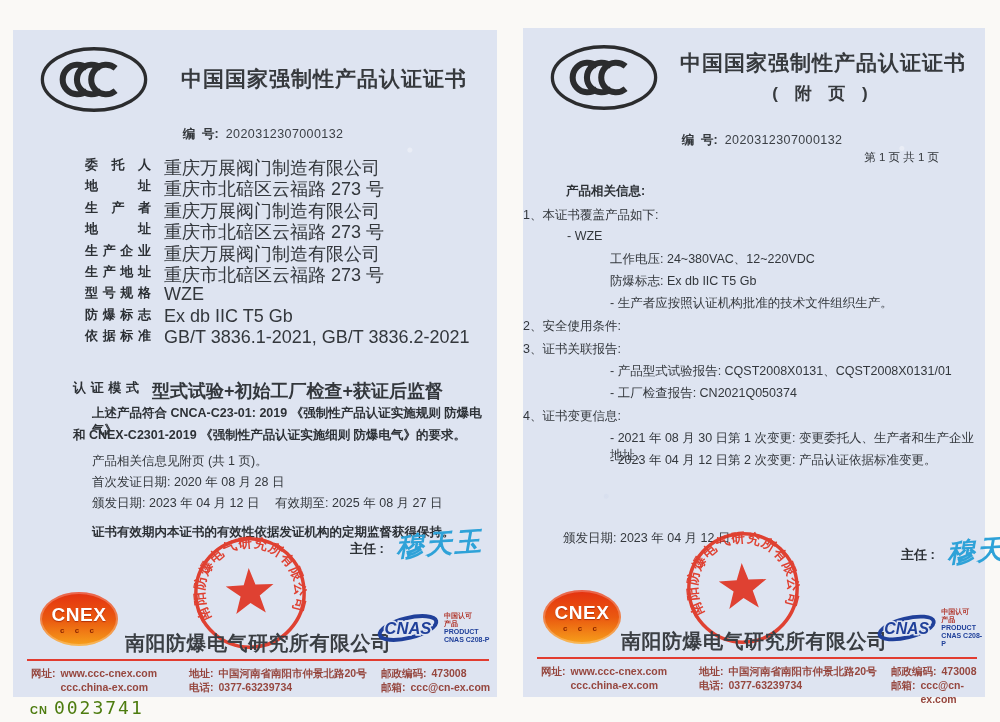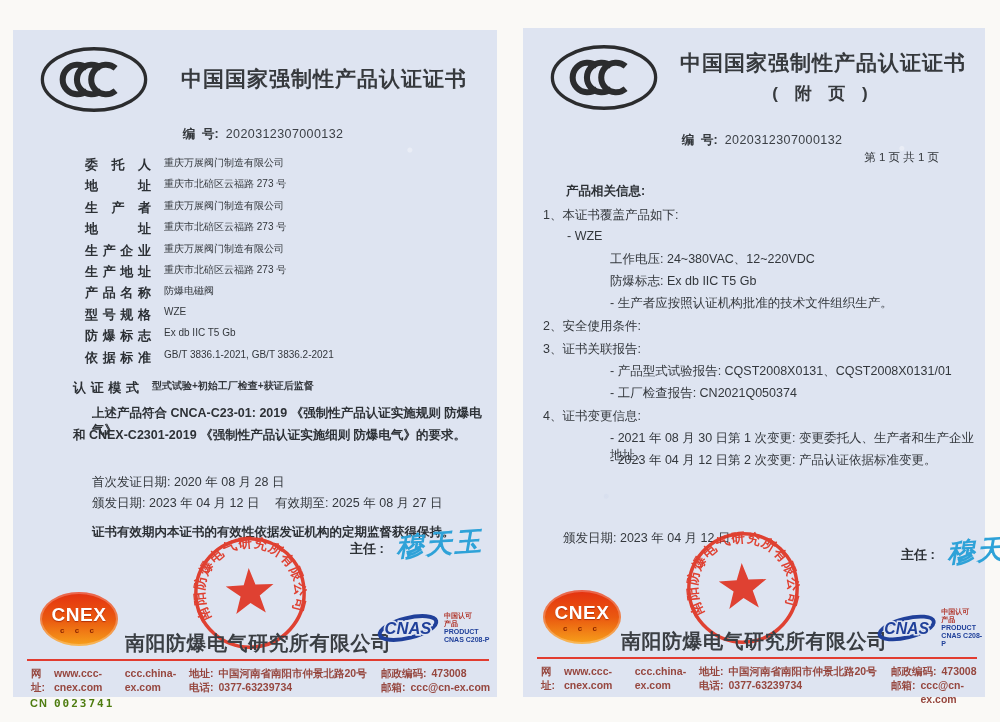--- a/index.html
+++ b/index.html
@@ -37,39 +37,39 @@
   .cert-left  .certno { top:96px; }
   .cert-right .certno { top:104px; }
   .certno-label { font-weight:700; white-space:pre; margin-right:7px; }
   .certno-value { color:#3c4046; letter-spacing:.4px; }
   .pageinfo { position:absolute; top:122px; right:46px; font-size:11.5px; color:#34383d; white-space:pre; }
 
   
   .fields { position:absolute; top:126px; left:72px; right:16px; }
   .frow { display:flex; align-items:flex-start; height:21.4px; }
   .flabel { width:66px; font-weight:700; font-size:13px; color:#2c3035; text-align:justify; text-align-last:justify; }
-  .fvalue { margin-left:13px; font-size:10px; color:#33373c; }
+  .fvalue { margin-left:13px; font-size:18px; color:#33373c; }
   .frow-mode { position:absolute; top:349px; left:60px; right:16px; display:flex; }
   .frow-mode .fvalue { font-weight:700; }
 
   .p-line { position:absolute; font-size:12.5px; color:#33373c; }
   .bold { font-weight:700; color:#2d3136; }
   .stmt1 { top:375px; left:79px; }
   .stmt2 { top:397px; left:60px; }
   .apx   { top:423px; left:79px; }
   .fst   { top:444px; left:79px; }
   .dates { top:465px; left:79px; right:10px; }
   .dates .valid { position:absolute; left:183px; top:0; }
   .vnote { top:494px; left:79px; }
 
   
   .rbody { position:absolute; top:155px; left:0; right:8px; font-size:12.5px; }
   .rline { height:22px; color:#33373c; }
   .sec-title { margin-left:43px; font-weight:700; color:#2d3136; height:23px; }
-  .sec-head { margin-left:20px; margin-top:1px; }
+  .sec-head { margin-top:1px; }
   .ind1 { margin-left:44px; }
   .ind2 { margin-left:87px; }
   .r-issue { position:absolute; font-size:12.5px; top:502px; left:40px; }
 
   
   .director { position:absolute; font-size:13px; font-weight:700; color:#2d3136; }
   .cert-left  .director { top:510px; left:337px; }
   .cert-right .director { top:518px; left:378px; }
   .signature {
     position:absolute; left:46px; top:-14px;
@@ -108,30 +108,30 @@
   .cnas-side .zh { font-size:7px; color:#b23a30; font-weight:700; }
   .cnas-side .en { font-size:7px; color:#20409a; font-weight:700; }
 
   
   .redline { position:absolute; top:629px; left:14px; right:8px; height:2px; background:#e23c30; }
   .cert-footer {
     position:absolute; top:636px; left:18px; right:6px;
     display:flex; font-size:10.5px; font-weight:700; color:#96473f; line-height:14px;
   }
   .fcol1 { width:158px; display:flex; }
-  .fcol1 .urls { display:flex; flex-direction:row; margin-left:5px; }
+  .fcol1 .urls { display:flex; flex-direction:column; margin-left:5px; }
   .fcol2 { width:192px; }
   .fcol3 { flex:1; }
   .fitem { display:flex; }
   .fitem .lab { white-space:nowrap; margin-right:5px; }
 
   
   .serial { position:absolute; left:30px; top:697px; color:#4d7c0f; display:flex; align-items:baseline; }
   .serial-cn { font-size:11px; font-weight:700; letter-spacing:1px; margin-right:6px; }
-  .serial-num { font-family:"DejaVu Sans Mono","Liberation Mono",monospace; font-size:11px; font-weight:700; letter-spacing:2px; }
+  .serial-num { font-family:"DejaVu Sans Mono","Liberation Mono",monospace; font-size:18px; font-weight:400; letter-spacing:2px; }
 </style>
 </head>
 <body>
 
 <div class="page">
 
   <section class="cert cert-left">
 
     <header class="cert-header">
       <span class="ccc-logo">
@@ -170,44 +170,41 @@
       </div>
       <div class="frow">
         <span class="flabel">生产企业</span>
         <span class="fvalue">重庆万展阀门制造有限公司</span>
       </div>
       <div class="frow">
         <span class="flabel">生产地址</span>
         <span class="fvalue">重庆市北碚区云福路 273 号</span>
       </div>
       <div class="frow">
-        <span class="flabel">产品名称</span>
-        <span class="fvalue">防爆电磁阀</span>
-      </div>
-      <div class="frow">
         <span class="flabel">型号规格</span>
         <span class="fvalue">WZE</span>
       </div>
       <div class="frow">
         <span class="flabel">防爆标志</span>
         <span class="fvalue">Ex db IIC T5 Gb</span>
       </div>
       <div class="frow">
         <span class="flabel">依据标准</span>
         <span class="fvalue">GB/T 3836.1-2021, GB/T 3836.2-2021</span>
       </div>
     </div>
 
     <div class="frow frow-mode">
       <span class="flabel">认证模式</span>
       <span class="fvalue">型式试验+初始工厂检查+获证后监督</span>
     </div>
 
     <p class="p-line bold stmt1">上述产品符合 CNCA-C23-01: 2019 《强制性产品认证实施规则  防爆电气》</p>
     <p class="p-line bold stmt2">和 CNEX-C2301-2019 《强制性产品认证实施细则  防爆电气》的要求。</p>
+    <p class="p-line apx">产品相关信息见附页 (共 1 页)。</p>
     <p class="p-line fst">首次发证日期: 2020 年 08 月 28 日</p>
     <div class="p-line dates">
       <span>颁发日期: 2023 年 04 月 12 日</span>
       <span class="valid">有效期至: 2025 年 08 月 27 日</span>
     </div>
     <p class="p-line bold vnote">证书有效期内本证书的有效性依据发证机构的定期监督获得保持。</p>
 
     <div class="director">
       <span>主任 :</span>
       <span class="signature">穆天玉</span>

